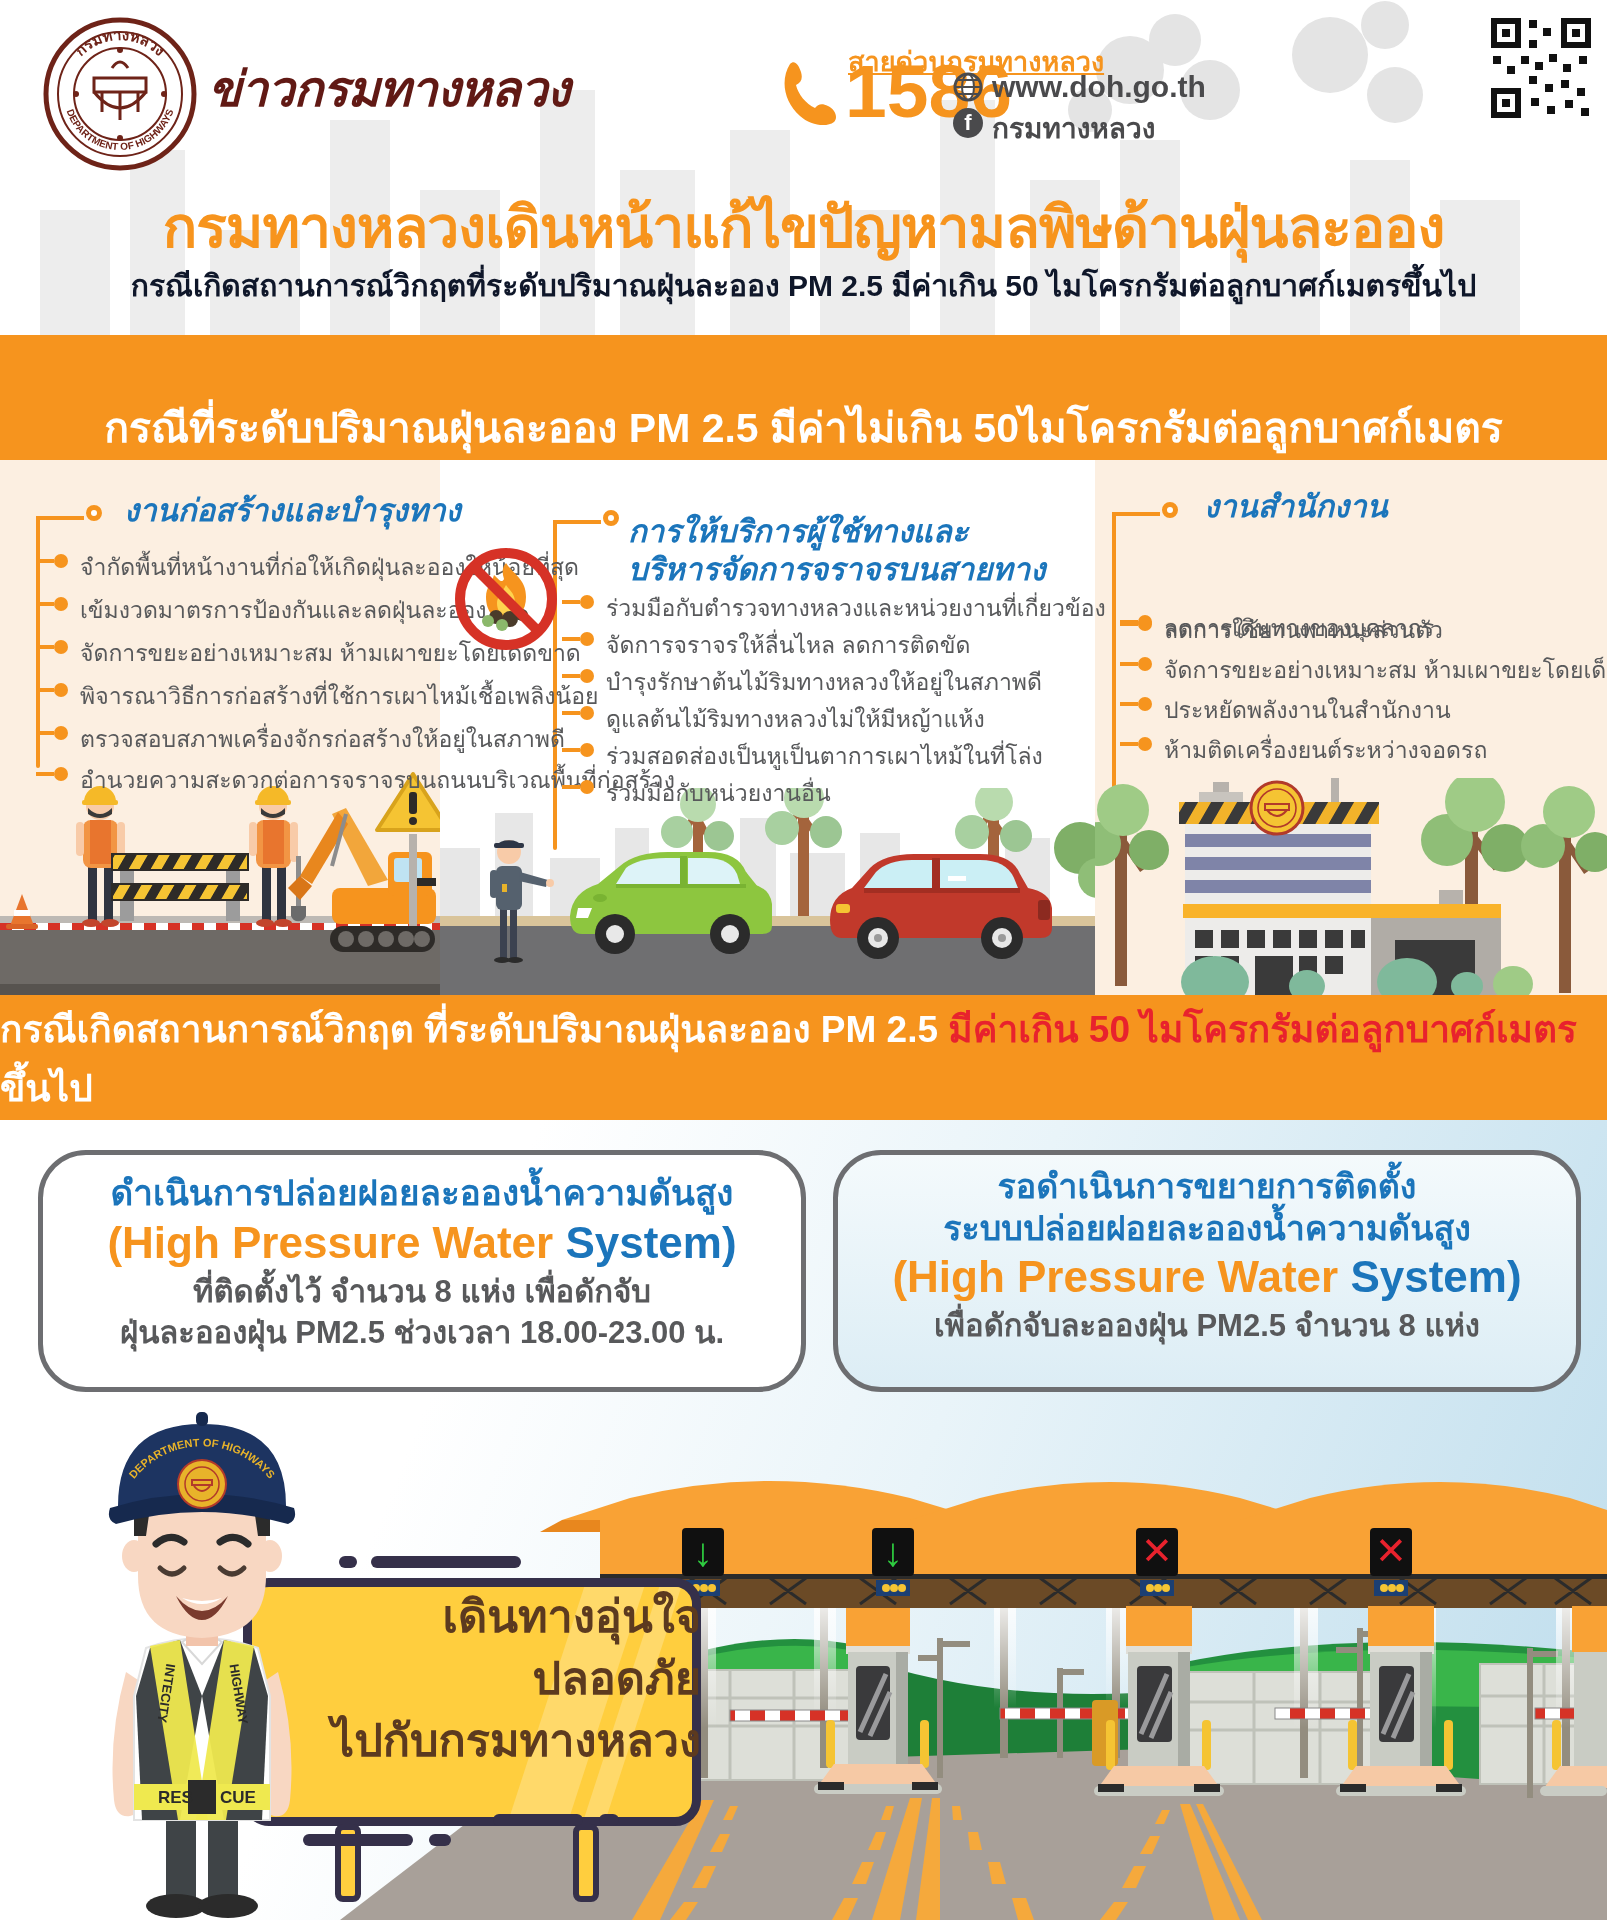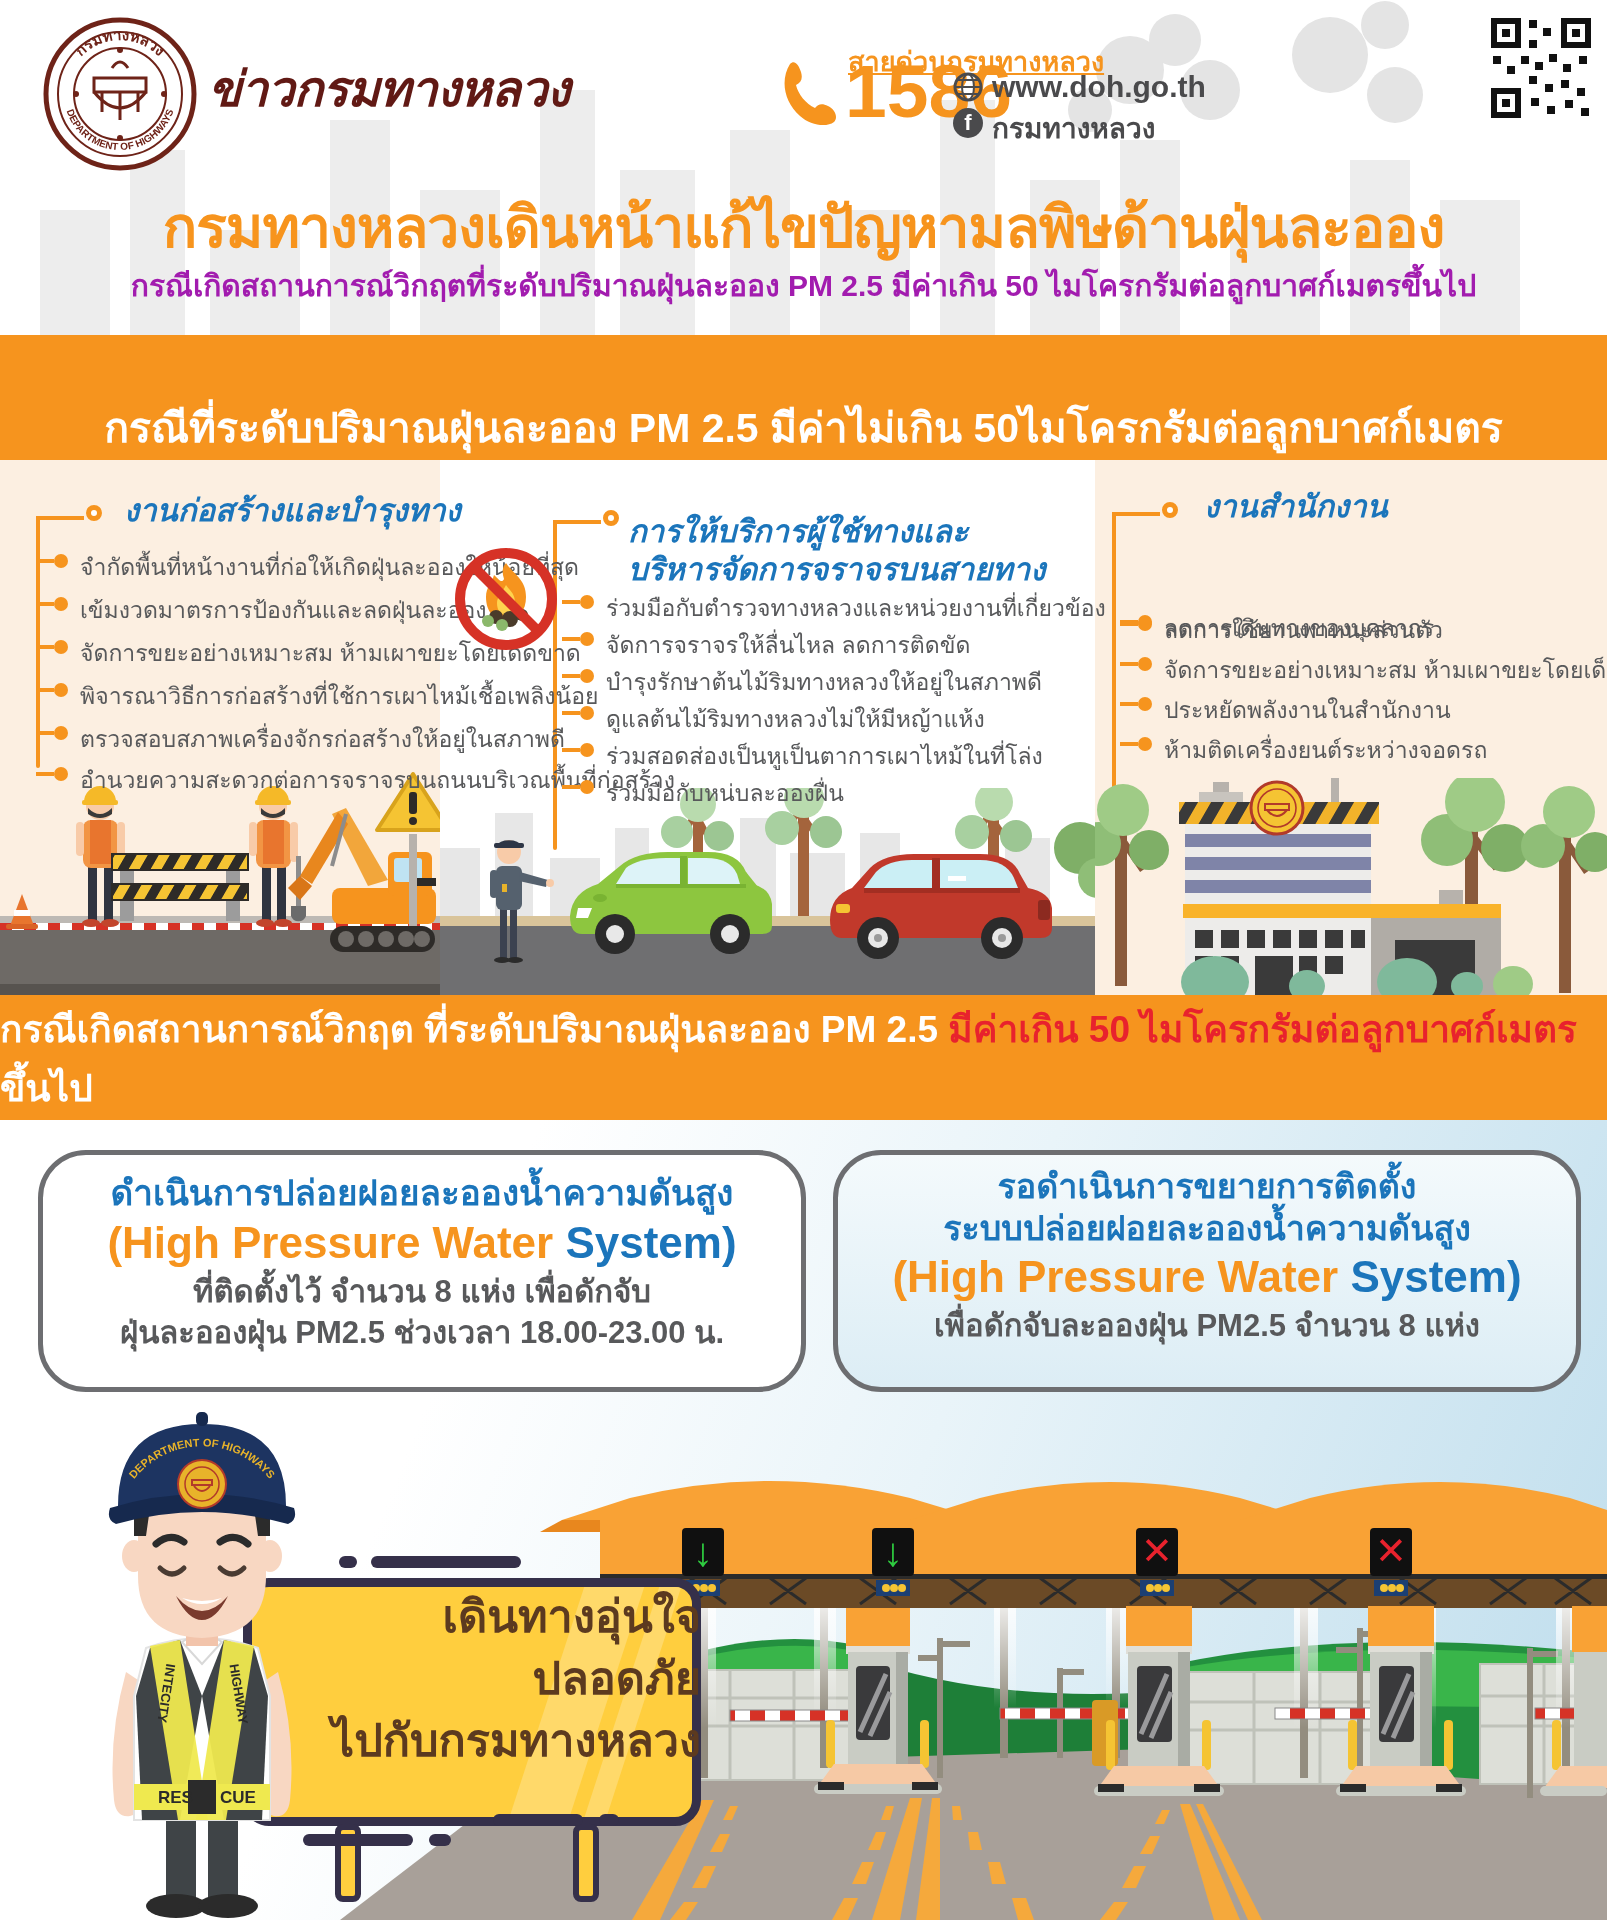--- a/index.html
+++ b/index.html
@@ -21,21 +21,21 @@
   .hotline-number{left:845px;top:48px;font-size:75px;font-weight:bold;color:#F6941E;z-index:3;letter-spacing:0px;}
   .globe-icon{left:953px;top:72px;width:30px;height:30px;z-index:3;}
   .website{left:992px;top:70px;font-size:30px;font-weight:bold;color:#4A4A4C;z-index:3;}
   .fb-icon{left:953px;top:108px;width:30px;height:30px;background:#4A4A4C;border-radius:50%;
     color:#fff;font-weight:bold;font-size:22px;text-align:center;line-height:30px;z-index:3;}
   .fb-label{left:992px;top:106px;font-size:28px;font-weight:bold;color:#4A4A4C;z-index:3;}
   .qr{left:1487px;top:14px;width:108px;height:108px;z-index:3;}
   .main-title{left:0;top:182px;width:1607px;text-align:center;z-index:3;
     font-size:57px;font-weight:bold;color:#F7941D;letter-spacing:-1px;}
   .subtitle{left:0;top:262px;width:1607px;text-align:center;z-index:3;
-    font-size:30px;font-weight:bold;color:#a21caf;}
+    font-size:30px;font-weight:bold;color:#0f172a;}
 
   
   .band1{left:0;top:335px;width:1607px;height:125px;background:#F6941E;z-index:2;
     display:flex;align-items:flex-end;justify-content:center;}
   .band1 .t{font-size:41px;font-weight:bold;color:#ffffff;}
   .band2{left:0;top:995px;width:1607px;height:125px;background:#F6941E;z-index:4;
     display:flex;align-items:center;justify-content:center;}
   .band2 .t{font-size:37px;font-weight:bold;color:#ffffff;}
   .band2 .red{color:#E8222D;}
 
@@ -233,21 +233,21 @@
   <span class="ring" style="left:603px;top:510px;"></span>
   <div class="abs colhead" style="left:628px;top:478px;margin-top:35px;">
     <div>การให้บริการผู้ใช้ทางและ</div>
     <div>บริหารจัดการจราจรบนสายทาง</div>
   </div>
   <div class="item" style="left:580px;top:590px;">ร่วมมือกับตำรวจทางหลวงและหน่วยงานที่เกี่ยวข้อง</div>
   <div class="item" style="left:580px;top:627px;">จัดการจราจรให้ลื่นไหล ลดการติดขัด</div>
   <div class="item" style="left:580px;top:664px;">บำรุงรักษาต้นไม้ริมทางหลวงให้อยู่ในสภาพดี</div>
   <div class="item" style="left:580px;top:701px;">ดูแลต้นไม้ริมทางหลวงไม่ให้มีหญ้าแห้ง</div>
   <div class="item" style="left:580px;top:738px;">ร่วมสอดส่องเป็นหูเป็นตาการเผาไหม้ในที่โล่ง</div>
-  <div class="item" style="left:580px;top:775px;">ร่วมมือกับหน่บละอองฝื่น</div>
+  <div class="item" style="left:580px;top:775px;">ร่วมมือกับหน่วยงานอื่น</div>
 
   <div class="abs vline" style="left:1112px;top:512px;height:288px;"></div>
   <div class="abs hstub" style="left:1112px;top:512px;width:48px;"></div>
   <span class="ring" style="left:1162px;top:502px;"></span>
   <div class="abs colhead" style="left:1204px;top:488px;">งานสำนักงาน</div>
   <div class="item" style="left:1138px;top:572px;margin-top:38px;">ลดการเดินทางของบุคลากร</div>
   <div class="item" style="left:1138px;top:612px;">ลดการใช้ยานพาหนะส่วนตัว</div>
   <div class="item" style="left:1138px;top:652px;">จัดการขยะอย่างเหมาะสม ห้ามเผาขยะโดยเด็ดขาด</div>
   <div class="item" style="left:1138px;top:692px;">ประหยัดพลังงานในสำนักงาน</div>
   <div class="item" style="left:1138px;top:732px;">ห้ามติดเครื่องยนต์ระหว่างจอดรถ</div>

